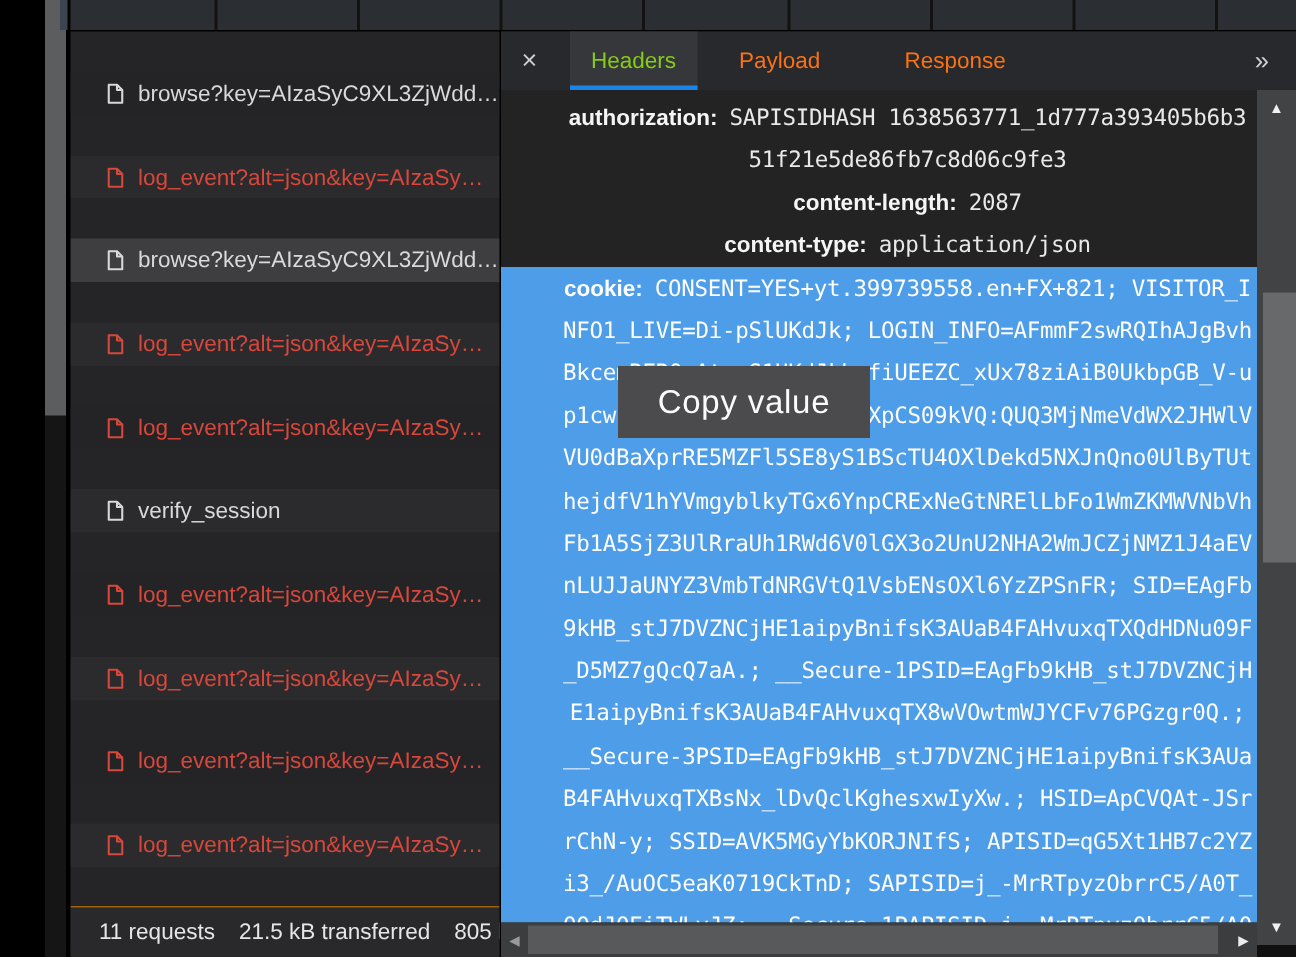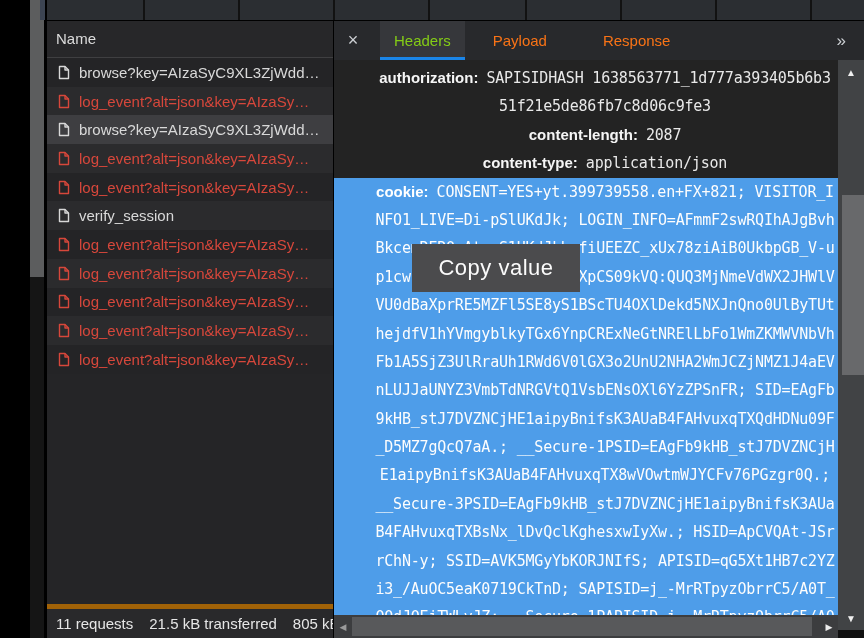--- a/index.html
+++ b/index.html
@@ -16,31 +16,31 @@
   .top-strip { position:absolute; left:47px; top:0; width:817px; height:20px; display:flex; gap:2px; background:#121212; }
   .top-strip .cell { background:#2b2e32; height:100%; }
   .c0{width:96px}.c1{width:93px}.c2{width:93px}.c3{width:93px}.c4{width:95px}
   .c5{width:93px}.c6{width:93px}.c7{width:93px}.c8{flex:1}
 
   
   .net-panel { position:absolute; left:47px; top:21px; width:286px; height:617px; background:#252527; overflow:hidden; }
   .net-header { height:37px; line-height:36px; padding-left:9px; font-size:15px; color:#dcdcdc;
                 background:#272729; border-bottom:1px solid #3f3f41; }
   .net-rows { }
-  .net-row { height:28.7px; display:flex; align-items:center; padding-left:11px; white-space:nowrap; overflow:hidden; cursor:default; }
+  .net-row { height:28.7px; display:flex; align-items:center; padding-left:24px; white-space:nowrap; overflow:hidden; cursor:default;margin-top:27px; }
   .net-row:nth-child(odd) { background:#242426; }
   .net-row:nth-child(even){ background:#2b2b2d; }
   .net-row.sel { background:#3e3e41; }
   .doc { flex:0 0 auto; margin-right:9px; }
   .doc path { fill:none; stroke:#d8d8d8; stroke-width:1.4; stroke-linejoin:round; }
   .net-row.err .doc path { stroke:#d7473b; }
   .rlabel { font-size:15px; color:#d9d9d9; }
   .net-row.err .rlabel { color:#d7473b; }
   .net-footer { position:absolute; left:0; bottom:0; width:100%; height:34px; background:#29292b;
-                border-top:5px solid #a16207; display:flex; align-items:center; padding-left:9px;
+                border-top:1px solid #a16207; display:flex; align-items:center; padding-left:19px;
                 font-size:15px; color:#e6e6e6; white-space:nowrap; overflow:hidden; }
   .net-footer span { margin-right:16px; }
 
   
   .detail-panel { position:absolute; left:334px; top:21px; width:530px; height:617px; background:#232323; }
   .tabbar { position:absolute; left:0; top:0; width:100%; height:39px; background:#28292c;
             display:flex; align-items:stretch; }
   .close-btn { width:38px; display:flex; align-items:center; justify-content:center;
                color:#cdd0d4; font-size:18px; cursor:pointer; }
   .tab { display:flex; align-items:center; padding:0 28px; font-size:15px; color:#f97316; cursor:pointer; position:relative; }
@@ -92,21 +92,20 @@
     <div class="cell c2"></div>
     <div class="cell c3"></div>
     <div class="cell c4"></div>
     <div class="cell c5"></div>
     <div class="cell c6"></div>
     <div class="cell c7"></div>
     <div class="cell c8"></div>
   </div>
 
   <aside class="net-panel">
-    <div class="net-header">Name</div>
     <div class="net-rows">
       <div class="net-row ok">
         <svg class="doc" width="12" height="15" viewBox="0 0 12 15">
             <path d="M1.5 1.5 H7 L10.5 5 V13.5 H1.5 Z"></path>
             <path d="M7 1.5 V5 H10.5"></path>
           </svg>
         <span class="rlabel">browse?key=AIzaSyC9XL3ZjWdd…</span>
       </div>
       <div class="net-row err">
         <svg class="doc" width="12" height="15" viewBox="0 0 12 15">

